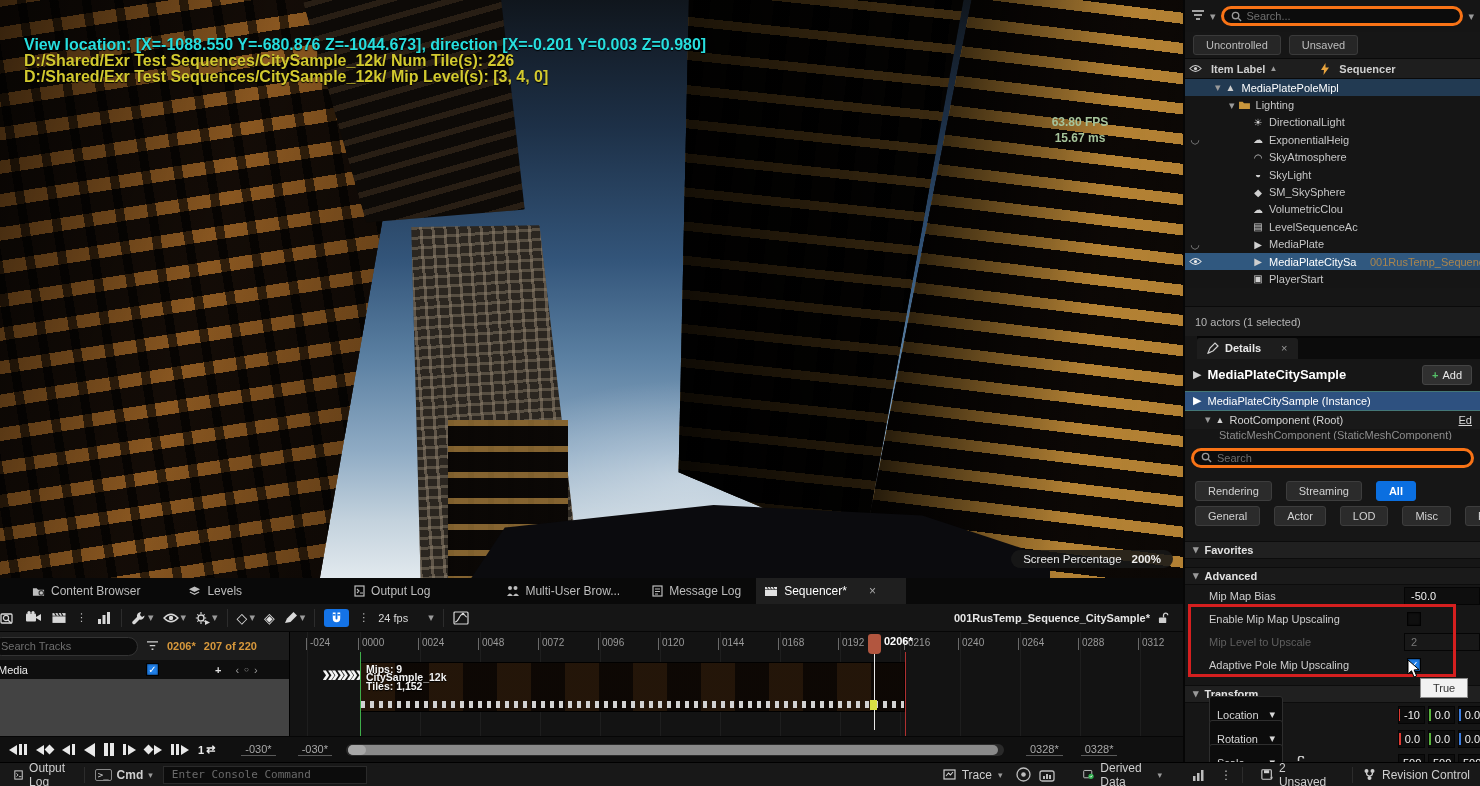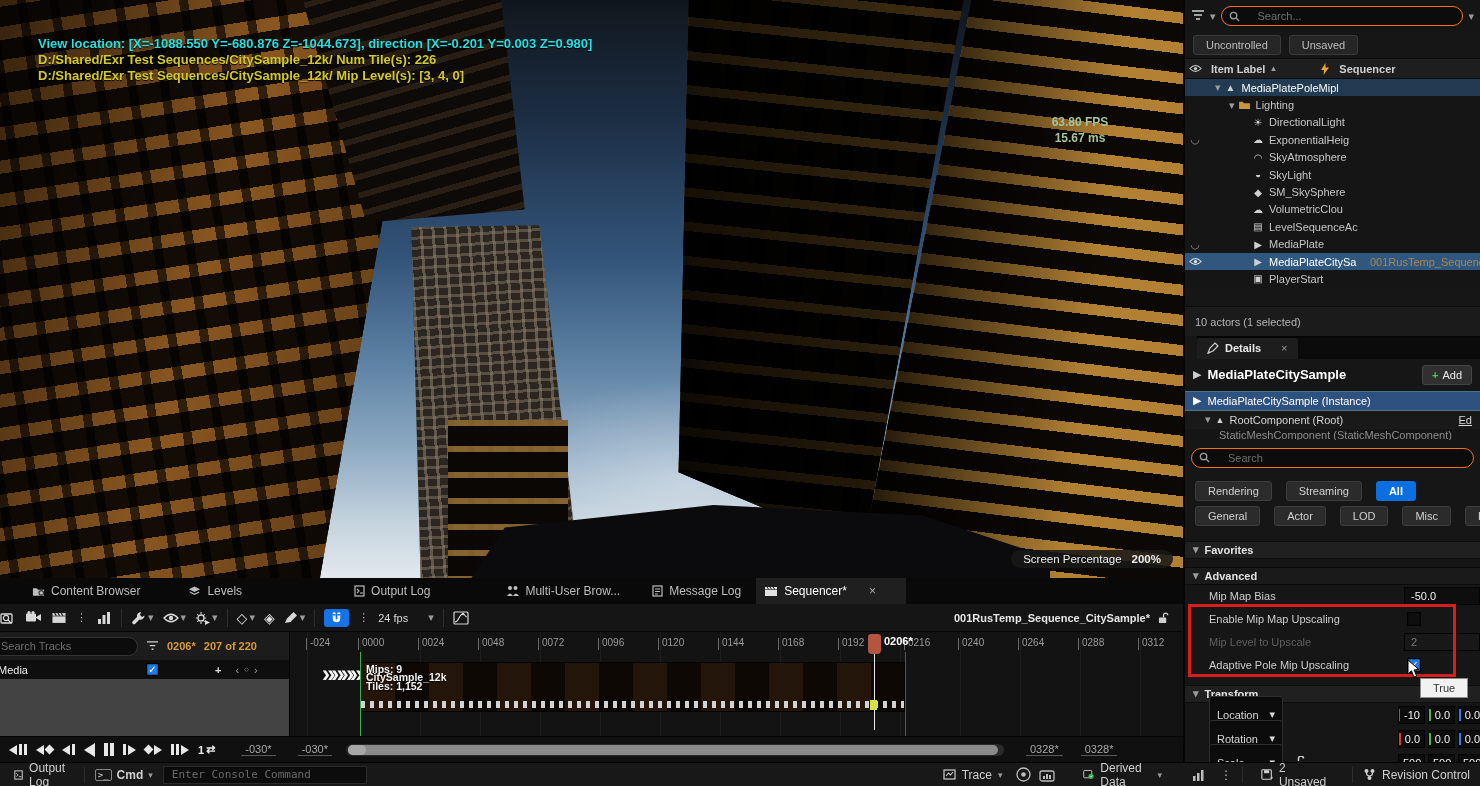--- a/index.html
+++ b/index.html
@@ -49,32 +49,32 @@
       repeating-linear-gradient(90deg, rgba(0,0,0,.7) 0 8px, rgba(0,0,0,0) 8px 25px);
     clip-path:polygon(14% 0,100% 0,100% 100%,0 96%); }
   .bld-farright-shade { left:890px; top:-30px; width:340px; height:680px; transform:rotate(7deg);
     background:linear-gradient(90deg, rgba(0,0,0,.85) 0%, rgba(0,0,0,.15) 60%);
     clip-path:polygon(14% 0,100% 0,100% 100%,0 96%); }
   .bld-bottom { left:470px; top:505px; width:580px; height:75px; background:#0b0b0e;
     clip-path:polygon(0 100%,6% 30%,42% 0,78% 14%,100% 70%,100% 100%); }
   .vp-glow { left:480px; top:380px; width:420px; height:200px;
     background:radial-gradient(closest-side, rgba(255,255,255,.35), rgba(255,255,255,0)); }
 
-  .dbg { position:absolute; left:38px; font-weight:bold; font-size:13px; text-shadow:0 1px 1px #000; white-space:nowrap; }
+  .dbg { position:absolute; left:24px; font-weight:bold; font-size:16px; text-shadow:0 1px 1px #000; white-space:nowrap; }
   .dbg1 { top:36px; color:#27dede; }
   .dbg2 { top:52px; color:#d2c92f; }
   .dbg3 { top:68px; color:#d2c92f; }
   .fps { position:absolute; left:1020px; top:114px; width:120px; text-align:center; color:#a6c49b; font-weight:bold; font-size:12px; line-height:16px; }
   .sp-pill { position:absolute; right:10px; bottom:10px; background:rgba(24,24,24,.88); border-radius:10px; padding:3px 12px; color:#ececec; font-size:11.5px; }
   .sp-pill b { margin-left:10px; }
 
   
   .right { position:absolute; left:1183px; top:0; width:297px; height:762px; background:#161616; border-left:2px solid #060606; overflow:hidden; }
   .ol-toolbar { display:flex; align-items:center; height:32px; padding:0 6px; gap:5px; background:#151515; }
-  .searchpill { flex:1; display:flex; align-items:center; gap:18px; height:20px; background:#0c0c0c; border:1px solid #f97316; border-radius:10px; padding:0 7px; color:#6f6f6f; }
+  .searchpill { flex:1; display:flex; align-items:center; gap:5px; height:20px; background:#0c0c0c; border:3px solid #f97316; border-radius:10px; padding:0 7px; color:#6f6f6f; }
   .chip-row { display:flex; gap:8px; padding:3px 8px; }
   .chip { background:#262626; border:1px solid #3a3a3a; border-radius:3px; padding:3px 12px; color:#bdbdbd; }
   .ol-head { display:flex; align-items:center; height:21px; background:#1e1e1e; border-top:1px solid #0a0a0a; border-bottom:1px solid #0a0a0a; color:#cfcfcf; }
   .ol-head .hl { margin-left:6px; font-weight:bold; }
   .ol-rows { background:#151515; }
   .trow { display:flex; align-items:center; height:17.4px; white-space:nowrap; color:#c6c6c6; }
   .trow .vis { width:20px; text-align:center; flex:0 0 20px; }
   .trow.sel1 { background:#223a52; color:#fff; }
   .trow.sel2 { background:#30587f; color:#fff; }
   .ticon { display:inline-block; width:14px; text-align:center; margin-right:4px; color:#cfcfcf; font-size:10px; }

